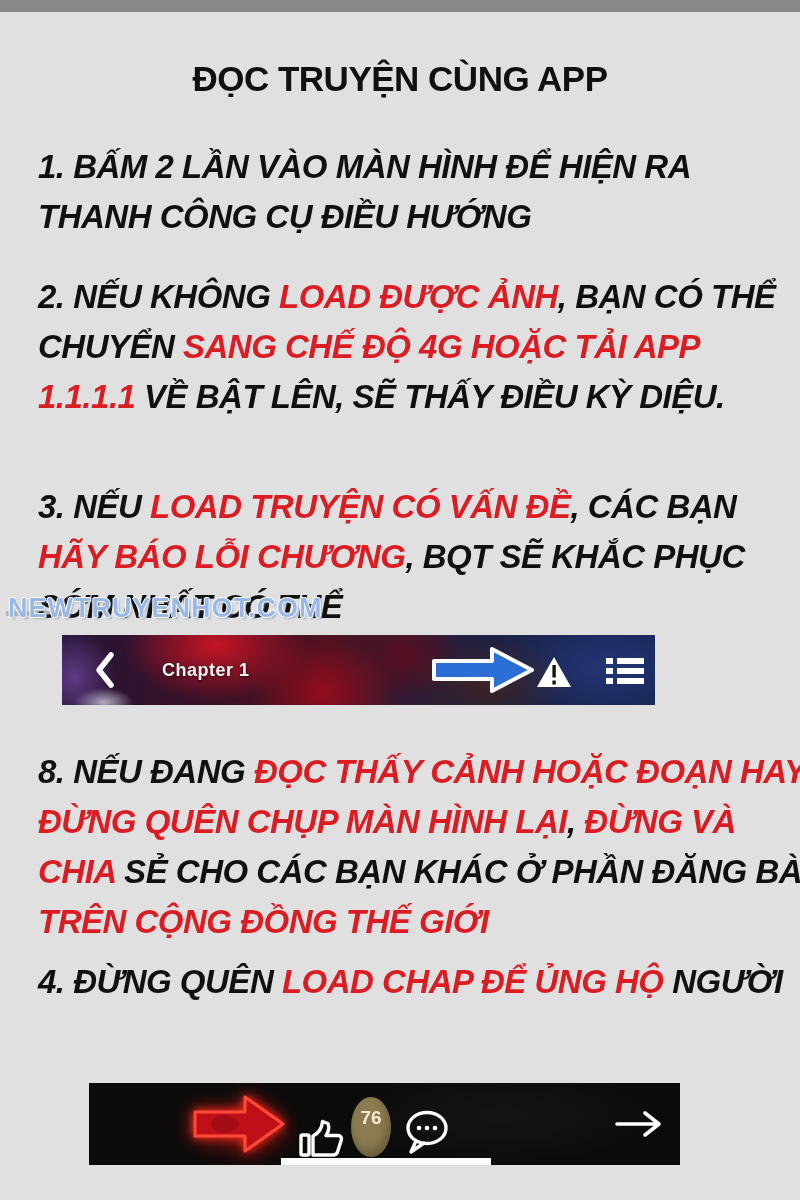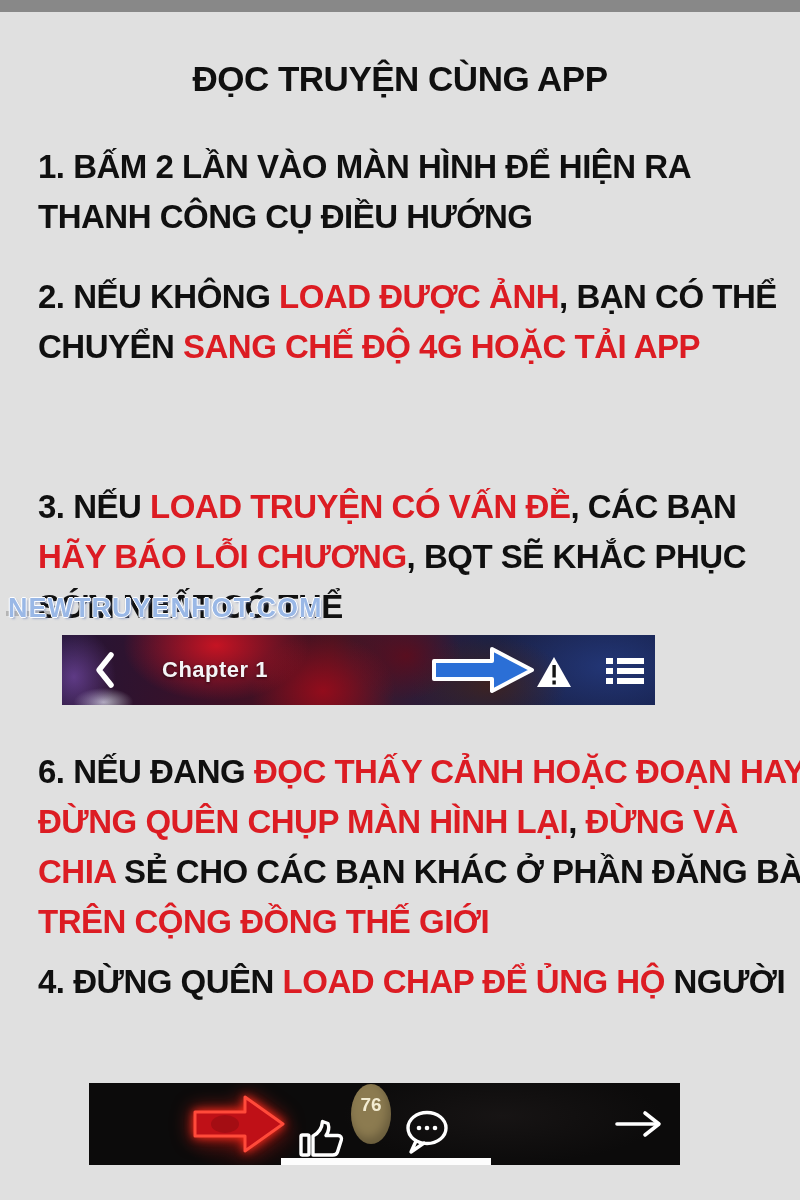--- a/index.html
+++ b/index.html
@@ -10,21 +10,21 @@
     position:relative;width:800px;height:1200px;margin:12px auto;
     background:var(--bg);overflow:hidden;
     font-family:"Liberation Sans","DejaVu Sans",sans-serif;
   }
   .title{
     position:absolute;left:0;top:42px;width:100%;text-align:center;
     font-size:35px;line-height:50px;font-weight:700;color:var(--ink);
     letter-spacing:-0.5px;z-index:2;
   }
   .ins-item{position:absolute;left:38px;z-index:2;}
-  .ins-line{white-space:nowrap;height:50px;line-height:50px;font-size:33px;font-weight:700;letter-spacing:-0.5px;}
+  .ins-line{white-space:nowrap;height:50px;line-height:50px;font-size:33px;font-weight:700;letter-spacing:-0.5px;font-style:italic;}
   .ins-line .blk{color:var(--ink);}
   .ins-line .red{color:var(--red);}
   
   .wm1{
     position:absolute;left:72px;top:572px;z-index:1;
     font-size:24px;font-weight:700;letter-spacing:1px;color:var(--wm);
     text-shadow:-1px 0 #fff,1px 0 #fff,0 -1px #fff,0 1px #fff,2px 2px 2px rgba(120,140,190,.55);
   }
   .wm2{
     position:absolute;left:8px;top:581px;z-index:5;
@@ -40,34 +40,34 @@
       radial-gradient(46px 22px at 7% 96%, rgba(225,228,240,.75), transparent 65%),
       radial-gradient(150px 90px at 26% 15%, rgba(205,20,35,.95), transparent 62%),
       radial-gradient(120px 95px at 44% 80%, rgba(150,12,28,.95), transparent 60%),
       radial-gradient(90px 70px at 58% 30%, rgba(95,12,28,.85), transparent 62%),
       radial-gradient(130px 80px at 72% 70%, rgba(70,35,25,.8), transparent 60%),
       radial-gradient(170px 90px at 92% 45%, rgba(35,55,120,.95), transparent 72%),
       linear-gradient(100deg,#241536 0%,#3c1026 28%,#4a1320 45%,#1c2145 70%,#16204a 100%);
   }
   .nav-chapter{
     position:absolute;left:100px;top:0;height:70px;display:flex;align-items:center;
-    color:#f4f4f6;font-size:22px;font-weight:600;letter-spacing:.5px;
+    color:#f4f4f6;font-size:18px;font-weight:600;letter-spacing:.5px;
     text-shadow:0 1px 3px rgba(0,0,0,.6);
   }
   .nav-ic{position:absolute;}
   
   .like-shot{
     position:absolute;left:89px;top:1071px;width:591px;height:82px;z-index:3;overflow:hidden;
     background:
       radial-gradient(90px 50px at 26% 65%, rgba(110,12,12,.45), transparent 70%),
       radial-gradient(200px 60px at 70% 40%, rgba(30,26,26,.6), transparent 80%),
       #0c0b0b;
   }
   .badge{
-    position:absolute;left:262px;top:1px;width:40px;height:60px;border-radius:50%;
+    position:absolute;left:262px;top:14px;width:40px;height:60px;border-radius:50%;
     background:#8c7b50;box-shadow:inset -3px -6px 10px rgba(0,0,0,.25);
   }
   .badge span{
     position:absolute;left:0;top:10px;width:100%;text-align:center;
     font-size:19px;font-weight:700;color:#f3ecd2;
   }
   .strip{position:absolute;left:192px;bottom:0;width:210px;height:7px;background:#fdfdfd;}
   .glow-red{filter:drop-shadow(0 0 4px rgba(255,45,30,.95)) drop-shadow(0 0 9px rgba(255,30,20,.65));}
 </style>
 </head>
@@ -78,28 +78,29 @@
   <div class="title">ĐỌC TRUYỆN CÙNG APP</div>
 
   <div id="instructions">
       <div class="ins-item" style="top: 130px;">
         <div class="ins-line"><span class="blk">1. BẤM 2 LẦN VÀO MÀN HÌNH ĐỂ HIỆN RA</span></div>
         <div class="ins-line"><span class="blk">THANH CÔNG CỤ ĐIỀU HƯỚNG</span></div>
       </div>
       <div class="ins-item" style="top: 260px;">
         <div class="ins-line"><span class="blk">2. NẾU KHÔNG </span><span class="red">LOAD ĐƯỢC ẢNH</span><span class="blk">, BẠN CÓ THỂ</span></div>
         <div class="ins-line"><span class="blk">CHUYỂN </span><span class="red">SANG CHẾ ĐỘ 4G HOẶC TẢI APP</span></div>
+        <div class="ins-line"><span class="red">1.1.1.1</span><span class="blk"> VỀ BẬT LÊN, SẼ THẤY ĐIỀU KỲ DIỆU.</span></div>
       </div>
       <div class="ins-item" style="top: 470px;">
         <div class="ins-line"><span class="blk">3. NẾU </span><span class="red">LOAD TRUYỆN CÓ VẤN ĐỀ</span><span class="blk">, CÁC BẠN</span></div>
         <div class="ins-line"><span class="red">HÃY BÁO LỖI CHƯƠNG</span><span class="blk">, BQT SẼ KHẮC PHỤC</span></div>
         <div class="ins-line"><span class="blk">SỚM NHẤT CÓ THỂ</span></div>
       </div>
       <div class="ins-item" style="top: 735px;">
-        <div class="ins-line"><span class="blk">6. NẾU ĐANG </span><span class="red">ĐỌC THẤY CẢNH HOẶC ĐOẠN HAY,</span></div>
+        <div class="ins-line"><span class="blk">8. NẾU ĐANG </span><span class="red">ĐỌC THẤY CẢNH HOẶC ĐOẠN HAY,</span></div>
         <div class="ins-line"><span class="red">ĐỪNG QUÊN CHỤP MÀN HÌNH LẠI</span><span class="blk">,</span><span class="red"> ĐỪNG VÀ</span></div>
         <div class="ins-line"><span class="red">CHIA</span><span class="blk"> SẺ CHO CÁC BẠN KHÁC Ở PHẦN ĐĂNG BÀI</span></div>
         <div class="ins-line"><span class="red">TRÊN CỘNG ĐỒNG THẾ GIỚI</span></div>
       </div>
       <div class="ins-item" style="top: 945px;">
         <div class="ins-line"><span class="blk">4. ĐỪNG QUÊN </span><span class="red">LOAD CHAP ĐỂ ỦNG HỘ</span><span class="blk"> NGƯỜI</span></div>
       </div>
     </div>
 
   <div class="wm-dash"></div>

